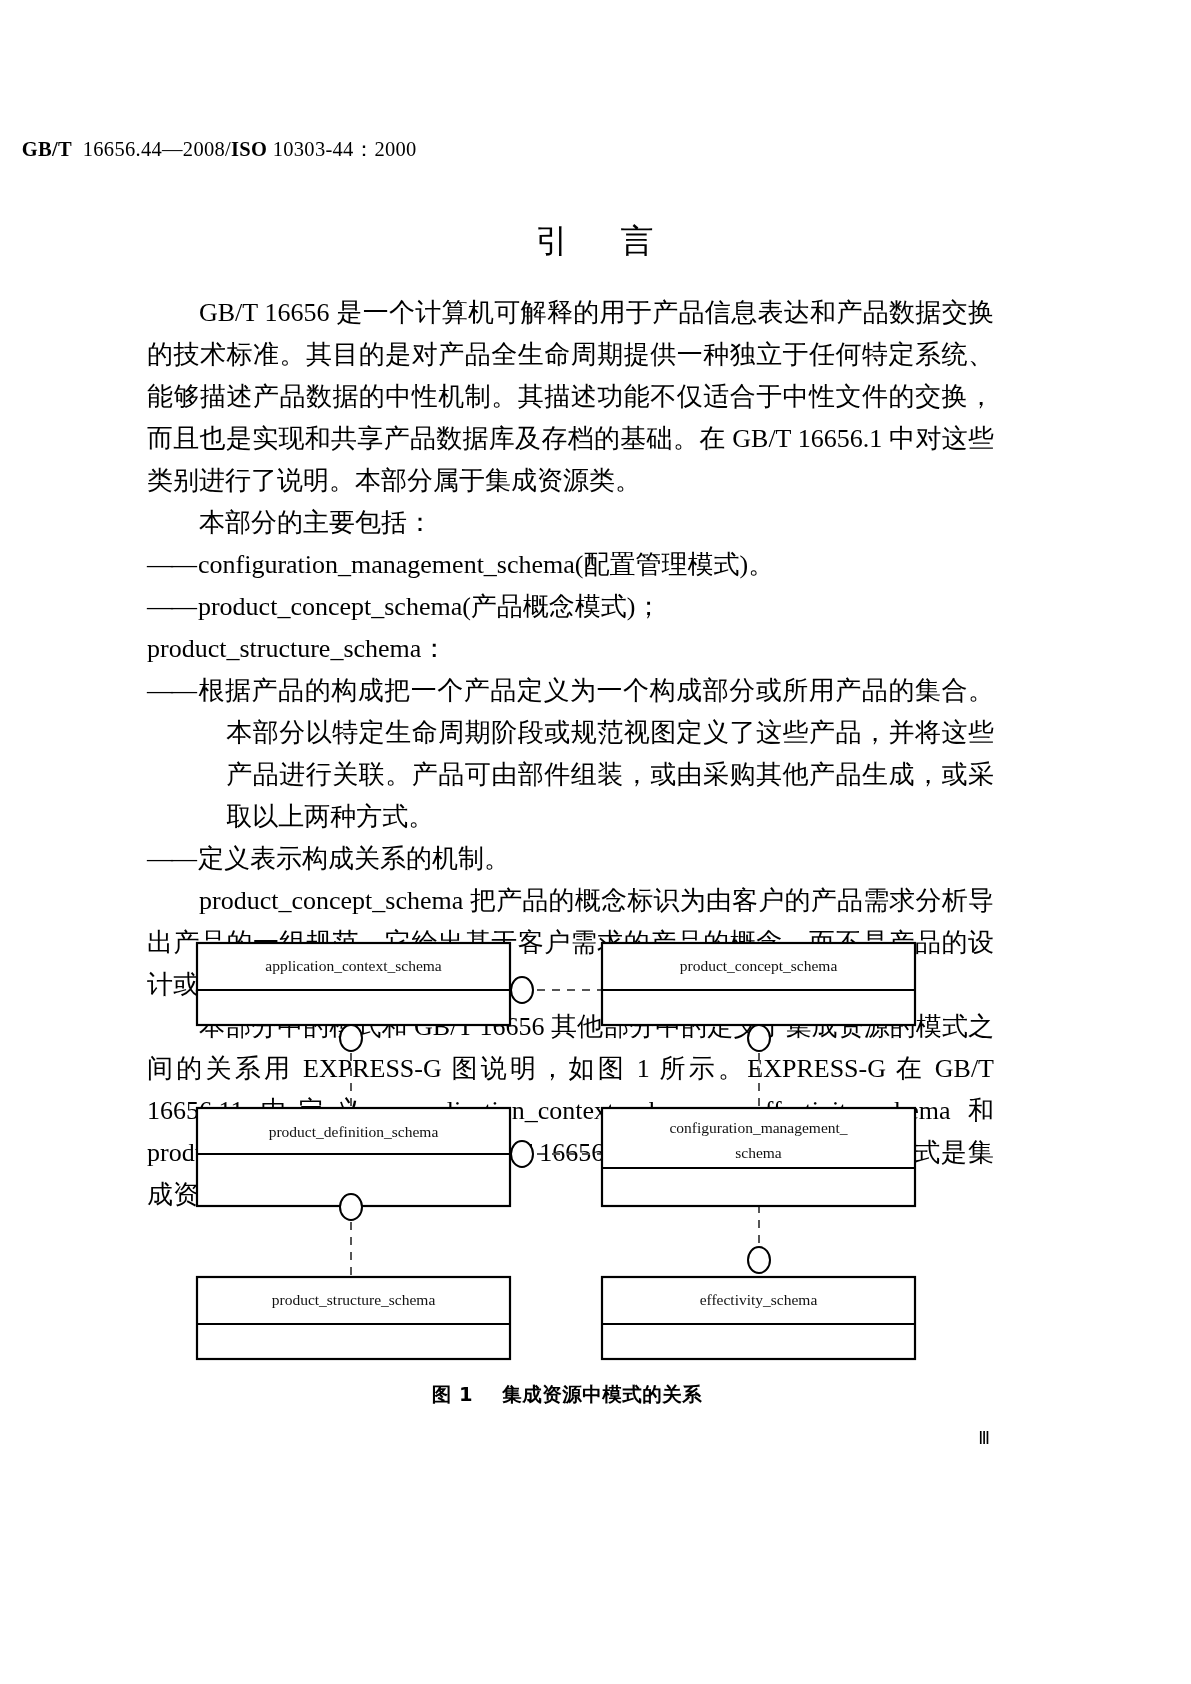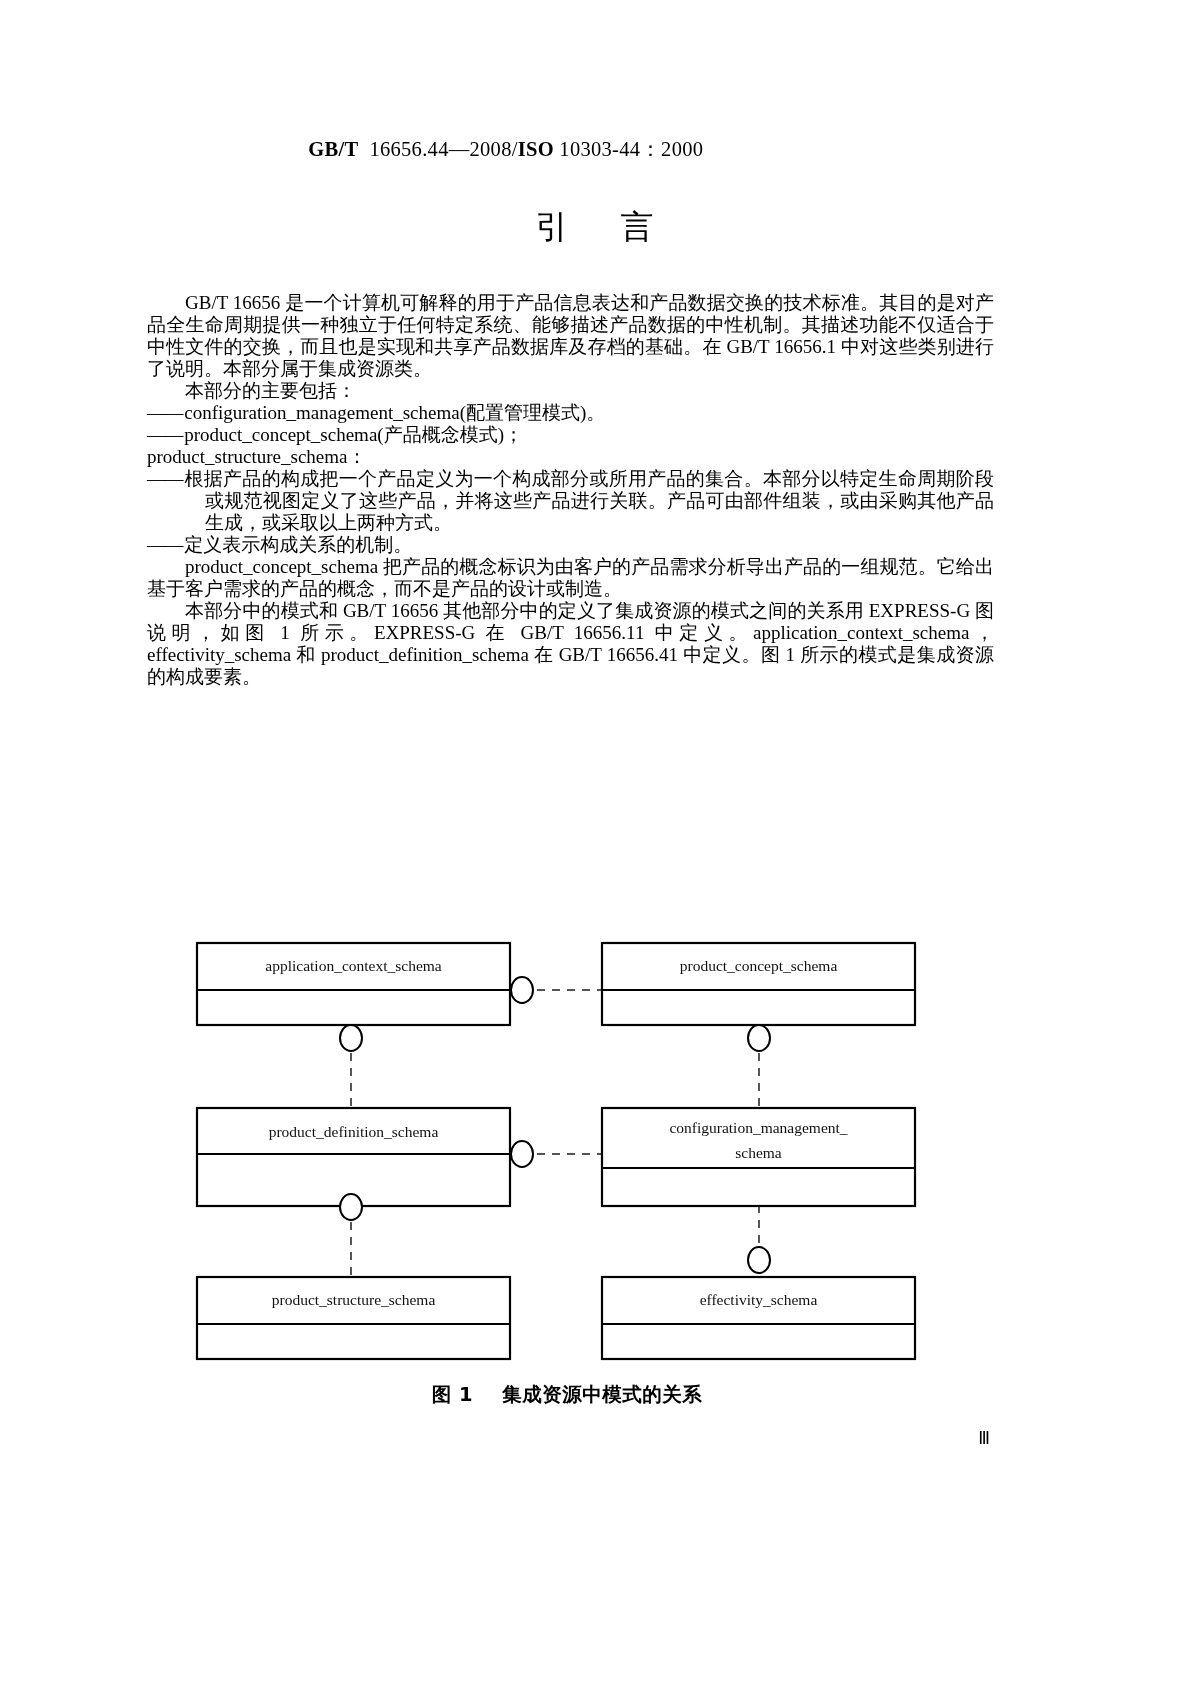--- a/index.html
+++ b/index.html
@@ -22,49 +22,49 @@
     width: 1191px;
     height: 1684px;
   }
 
   
   .running-header {
     position: absolute;
     left: 0;
     top: 112px;
     width: 990px;
-    text-align: center;
+    text-align: left;
     font-family: "Liberation Serif", "DejaVu Serif", serif;
     font-size: 20.5px;
     letter-spacing: 0.3px;
     white-space: pre;
   }
   .running-header .bold { font-weight: bold; }
 
   
   .doc-title {
     position: absolute;
     left: 0;
-    top: 205px;
+    top: 219px;
     width: 1191px;
     text-align: center;
     font-family: "DejaVu Sans", "Liberation Sans", sans-serif;
     font-size: 33px;
     letter-spacing: 2px;
     white-space: pre;
   }
 
   
   .body-block {
     position: absolute;
     left: 147px;
     top: 292px;
     width: 847px;
-    font-size: 19px;
-    line-height: 22px;
+    font-size: 26px;
+    line-height: 42px;
     text-align: justify;
     text-justify: inter-character;
   }
 
   .para {
     margin: 0;
     text-indent: 2em;
     white-space: normal;
   }
   .para-noindent {

